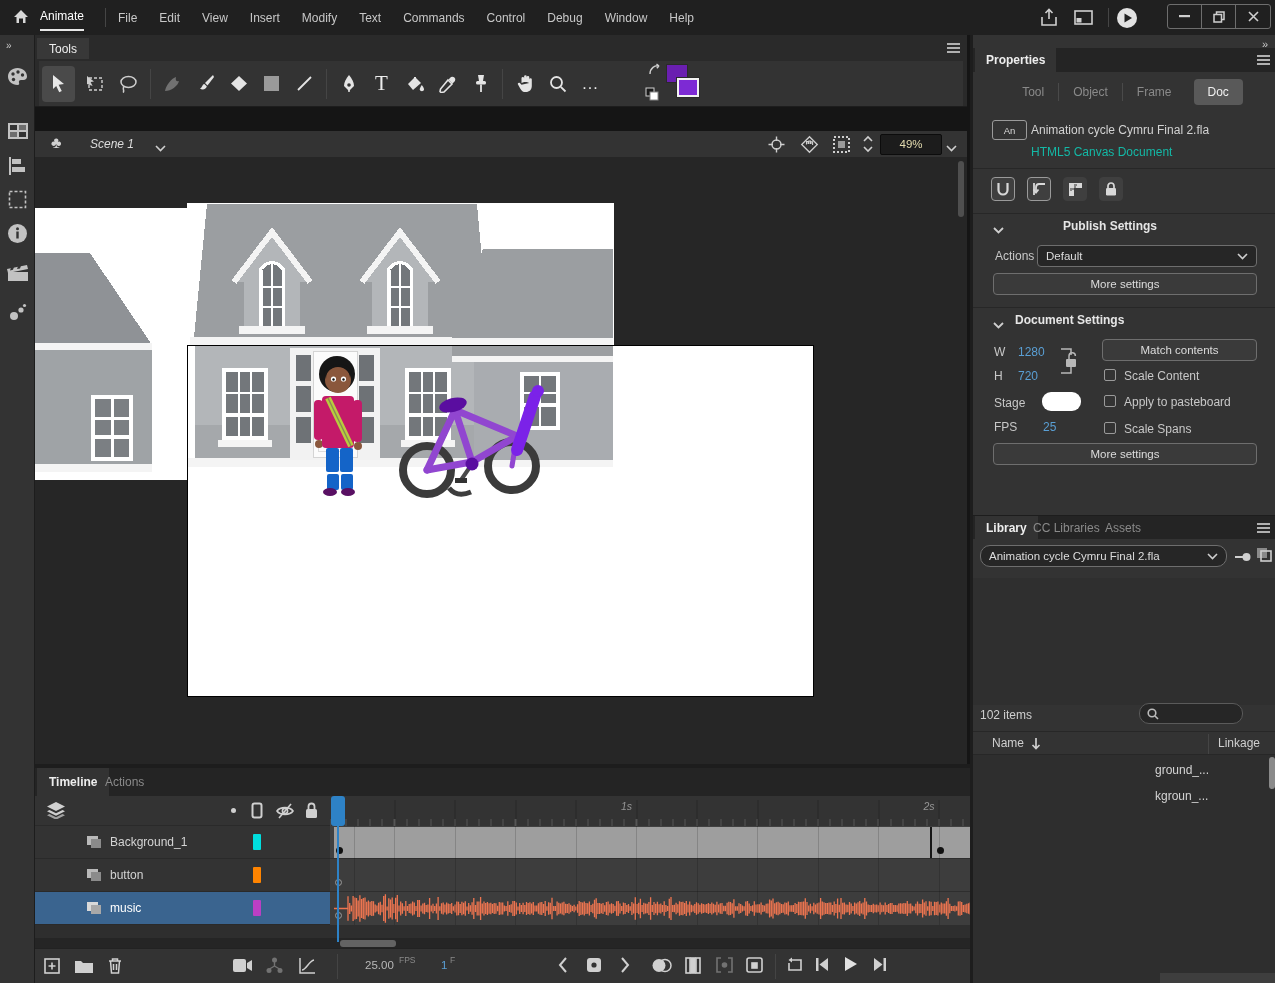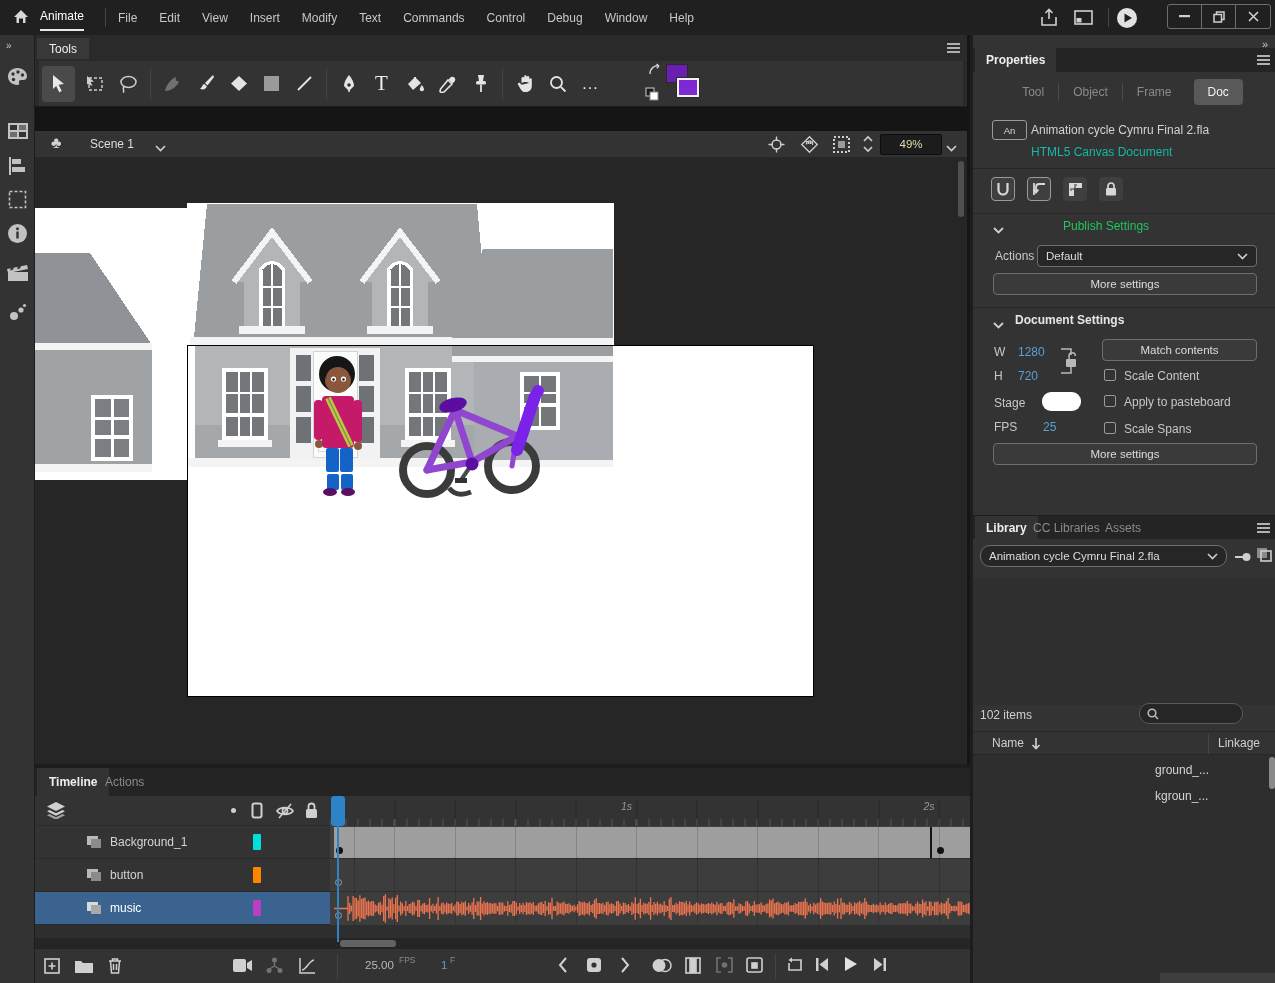--- a/index.html
+++ b/index.html
@@ -251,21 +251,21 @@
           </svg>
       </div>
       <div class="abs" style="left:627px;top:3px;width:22px;height:19px;background:#6a1fb0;border:1.5px solid #2a2a2a;"></div>
       <div class="abs" style="left:638px;top:17px;width:22px;height:19px;background:#7d2ad4;border:2px solid #f2f2f2;outline:1px solid #2a2a2a;"></div>
     </div>
   </div>
 
 
   <div class="abs" style="left:35px;top:131px;width:932px;height:27px;background:#333;border-bottom:1px solid #262626;">
     <div class="abs" style="left:16px;top:3px;font-size:16px;color:#d2d2d2;">♣</div>
-    <span class="abs" style="left:55px;top:6px;color:#dcdcdc;">Scene 1</span>
+    <span class="abs" style="left:55px;top:6px;color:#dcdcdc;font-style:italic;">Scene 1</span>
     <div class="abs" style="left:120px;top:10px;">
       <svg width="11" height="7" viewBox="0 0 11 7" fill="none" stroke="#cfcfcf" stroke-width="1.6">
           <path d="M1 1 L5.5 5.5 L10 1"></path>
         </svg>
     </div>
     <div class="abs" style="left:733px;top:5px;">
       <svg width="17" height="17" viewBox="0 0 17 17" fill="none" stroke="#cfcfcf" stroke-width="1.4">
           <circle cx="8.5" cy="8.5" r="4.5"></circle>
           <path d="M8.5 0.5 V5 M8.5 12 V16.5 M0.5 8.5 H5 M12 8.5 H16.5"></path>
         </svg>
@@ -735,21 +735,21 @@
           </svg>
       </div>
     </div>
     <div class="abs" style="left:0;top:178px;width:305px;height:1px;background:#272727;"></div>
 
     <div class="abs" style="left:20px;top:188px;">
       <svg width="11" height="7" viewBox="0 0 11 7" fill="none" stroke="#cfcfcf" stroke-width="1.8">
           <path d="M1 1 L5.5 5.5 L10 1"></path>
         </svg>
     </div>
-    <span class="abs" style="left:42px;top:184px;color:#22c55e;font-weight:normal;padding-left:48px;">Publish Settings</span>
+    <span class="abs" style="left:42px;top:184px;color:#e5e5e5;font-weight:bold;padding-left:48px;">Publish Settings</span>
     <span class="abs" style="left:22px;top:214px;color:#c8c8c8;">Actions</span>
     <div class="abs dd" style="left:64px;top:210px;width:220px;height:22px;">
       <span>Default</span>
       <svg width="11" height="7" viewBox="0 0 11 7" fill="none" stroke="#cfcfcf" stroke-width="1.6">
           <path d="M1 1 L5.5 5.5 L10 1"></path>
         </svg>
     </div>
     <div class="abs btn" style="left:20px;top:238px;width:264px;height:22px;">More settings</div>
     <div class="abs" style="left:0;top:272px;width:305px;height:1px;background:#272727;"></div>
 

